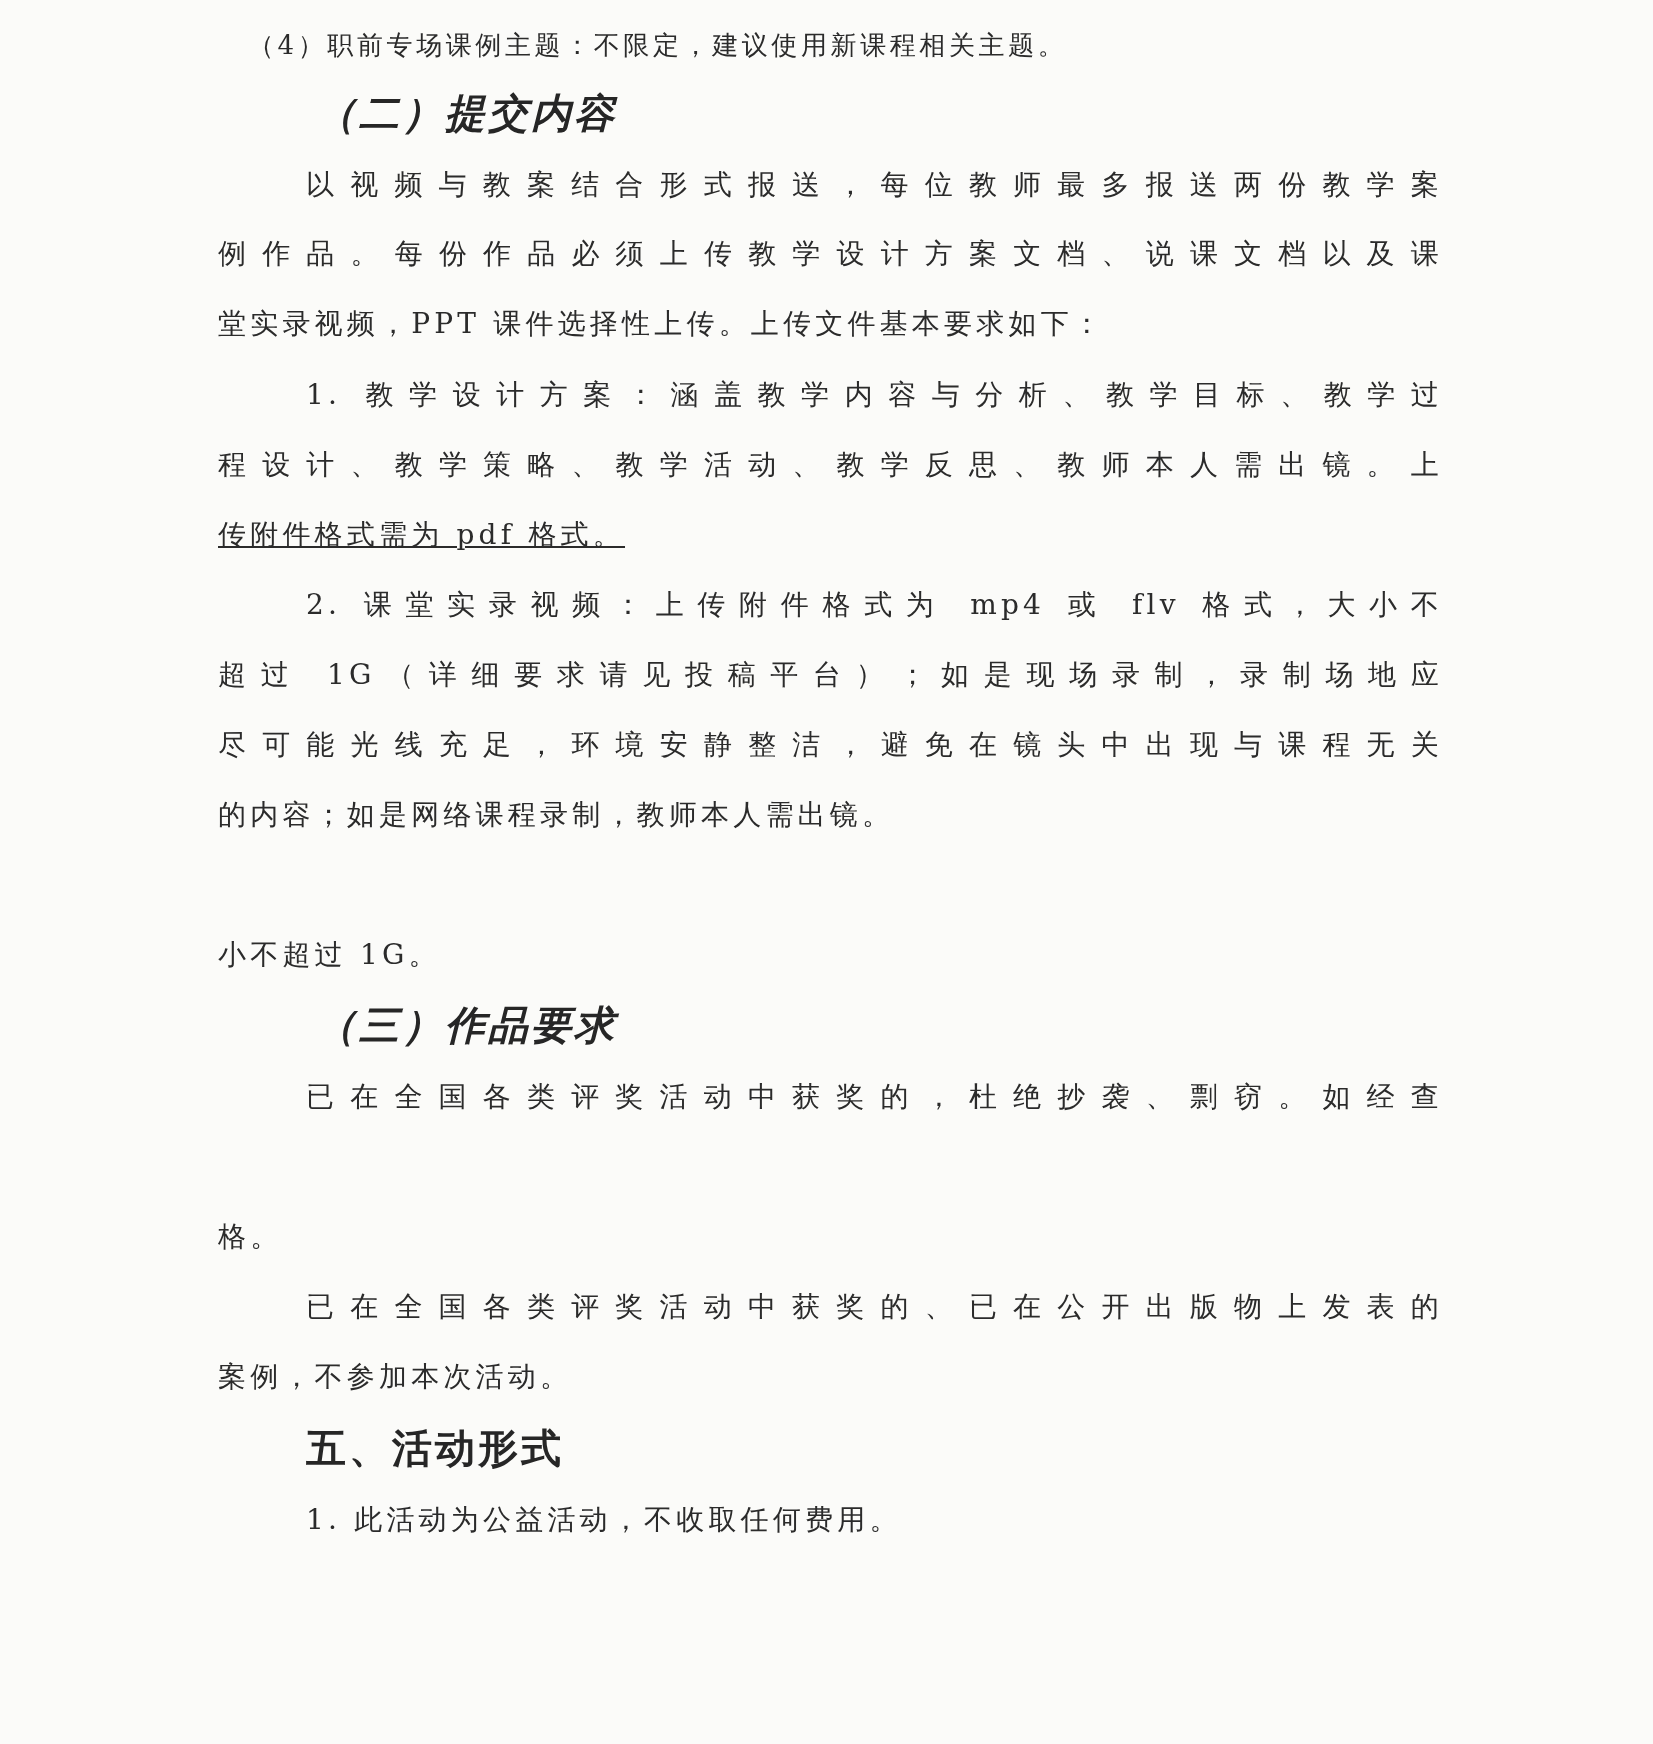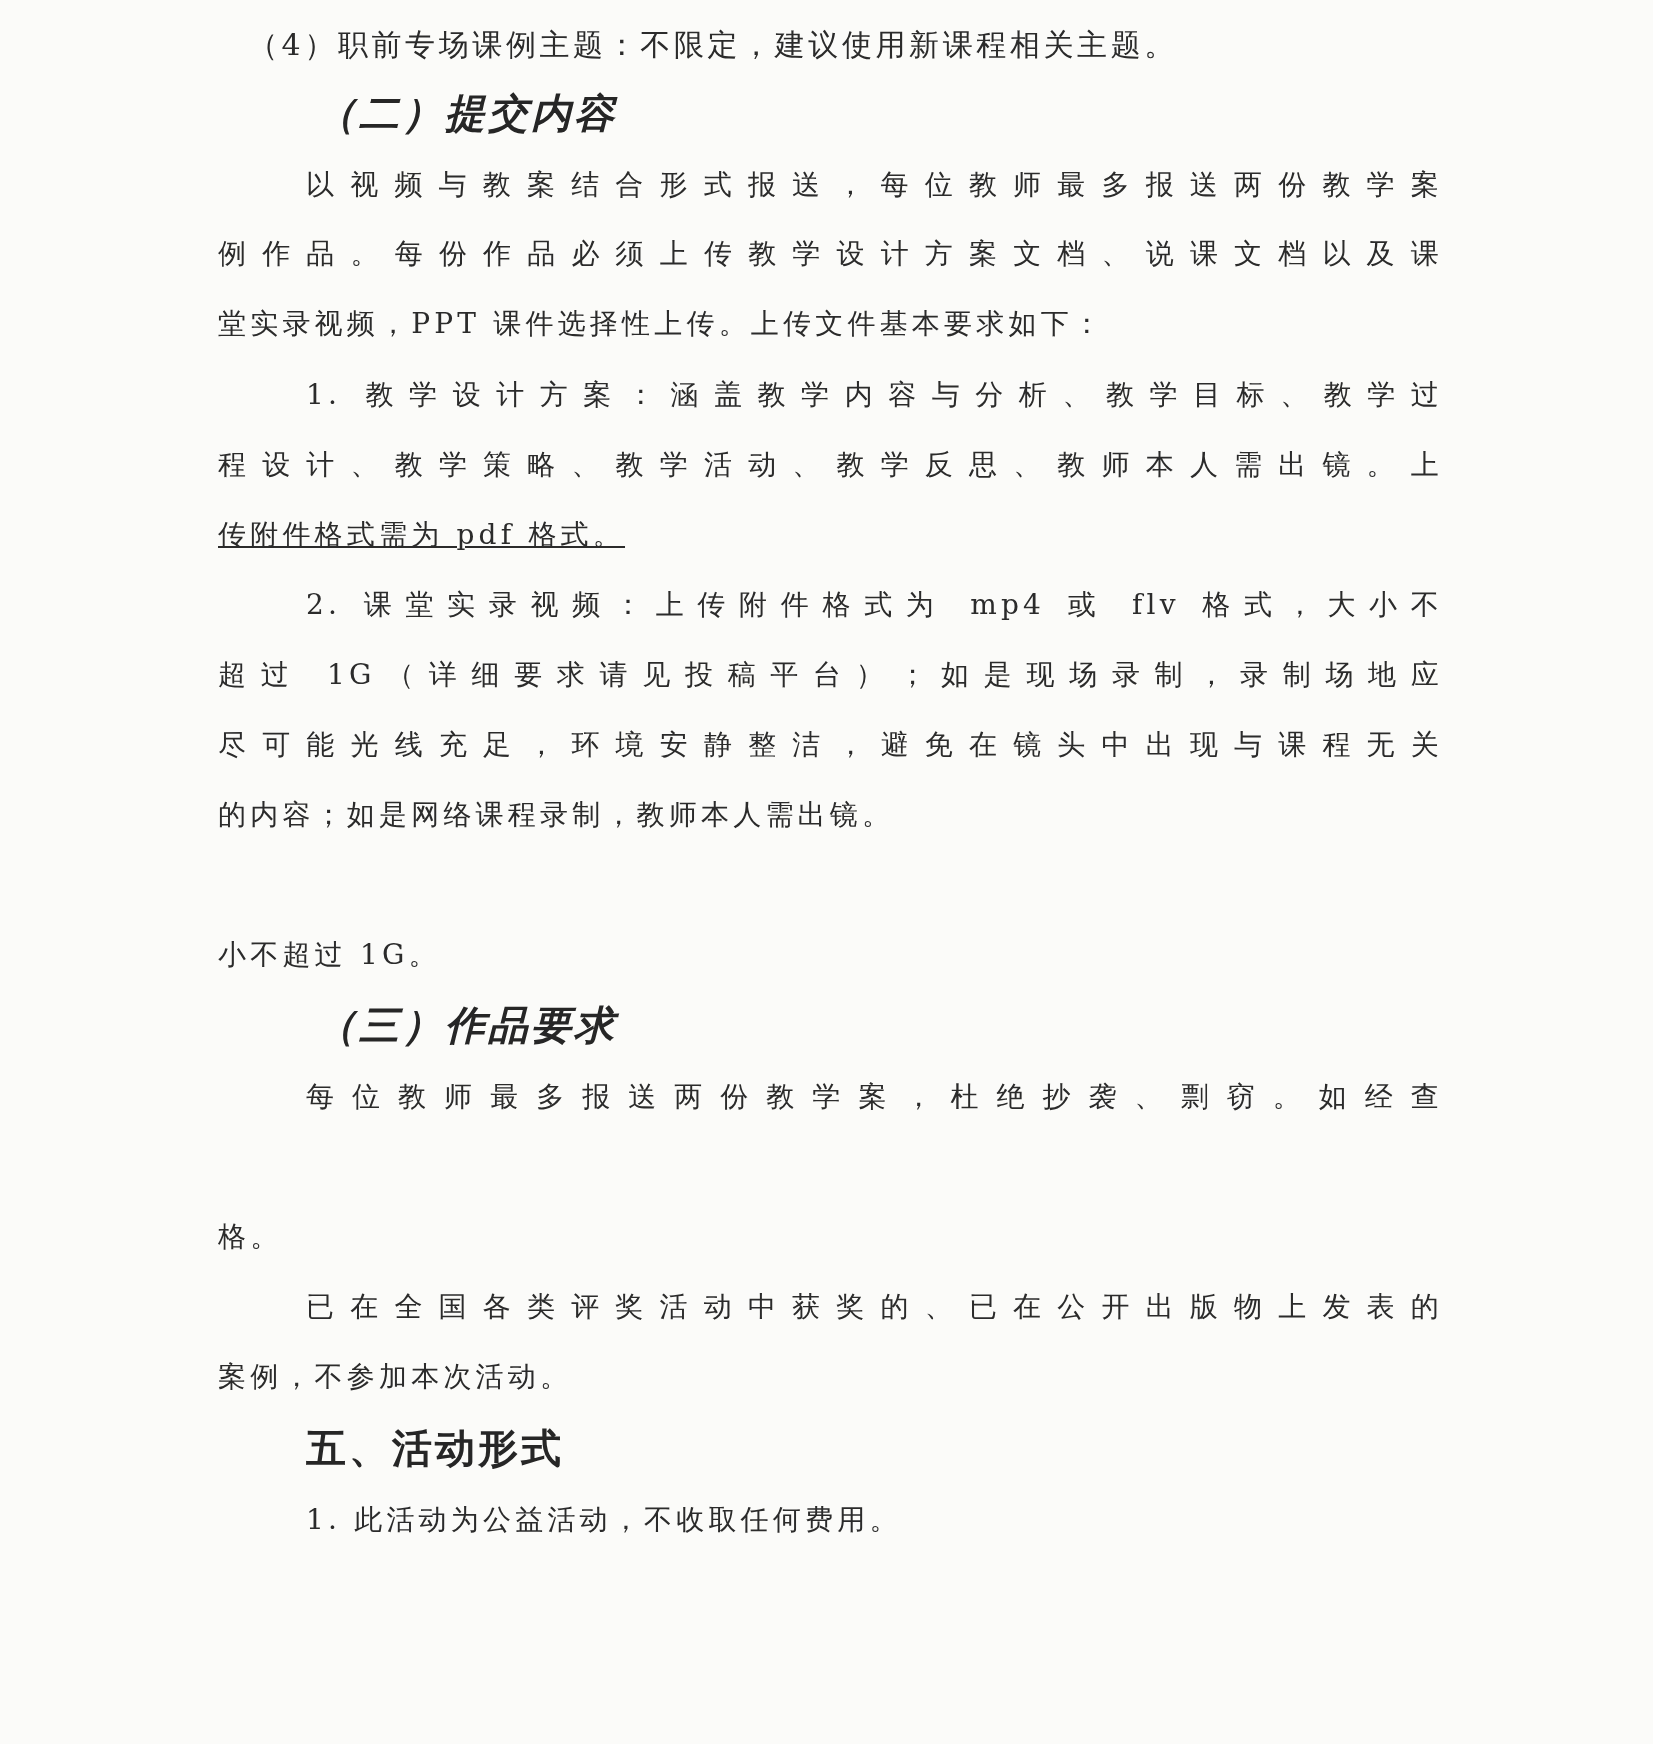--- a/index.html
+++ b/index.html
@@ -27,21 +27,21 @@
       left: 218px;
       white-space: nowrap;
       font-size: 28px;
       line-height: 60px;
       height: 60px;
       letter-spacing: 4.2px;
       color: #2b2b2b;
     }
     .line.indent { left: 306px; }
     .line.small {
-      font-size: 30px;
+      font-size: 26px;
       letter-spacing: 3.6px;
       left: 248px;
     }
     .line.heading {
       font-family: "DejaVu Sans", "Liberation Sans", sans-serif;
       font-weight: bold;
       font-size: 40px;
       letter-spacing: 3px;
       color: #262626;
     }
@@ -72,21 +72,21 @@
 
   <div class="line indent justify" style="top:575px;">2. 课堂实录视频：上传附件格式为 mp4 或 flv 格式，大小不</div>
   <div class="line justify" style="top:645px;">超过 1G（详细要求请见投稿平台）；如是现场录制，录制场地应</div>
   <div class="line" style="top:785px;">的内容；如是网络课程录制，教师本人需出镜。</div>
   <div class="line justify" style="top:715px;">尽可能光线充足，环境安静整洁，避免在镜头中出现与课程无关</div>
 
   <div class="line" style="top:925px;">小不超过 1G。</div>
 
   <div class="line heading sub" style="top:995px;">（三）作品要求</div>
 
-  <div class="line indent justify" style="top:1067px;">每位教师最多报送两份教学案，杜绝抄袭、剽窃。如经查</div>
+  <div class="line indent justify" style="top:1067px;">已在全国各类评奖活动中获奖的，杜绝抄袭、剽窃。如经查</div>
   <div class="line" style="top:1207px;">格。</div>
 
   <div class="line indent justify" style="top:1277px;">已在全国各类评奖活动中获奖的、已在公开出版物上发表的</div>
   <div class="line" style="top:1347px;">案例，不参加本次活动。</div>
 
   <div class="line heading main" style="top:1418px;">五、活动形式</div>
 
   <div class="line indent" style="top:1490px;">1. 此活动为公益活动，不收取任何费用。</div>
 </div>
 

